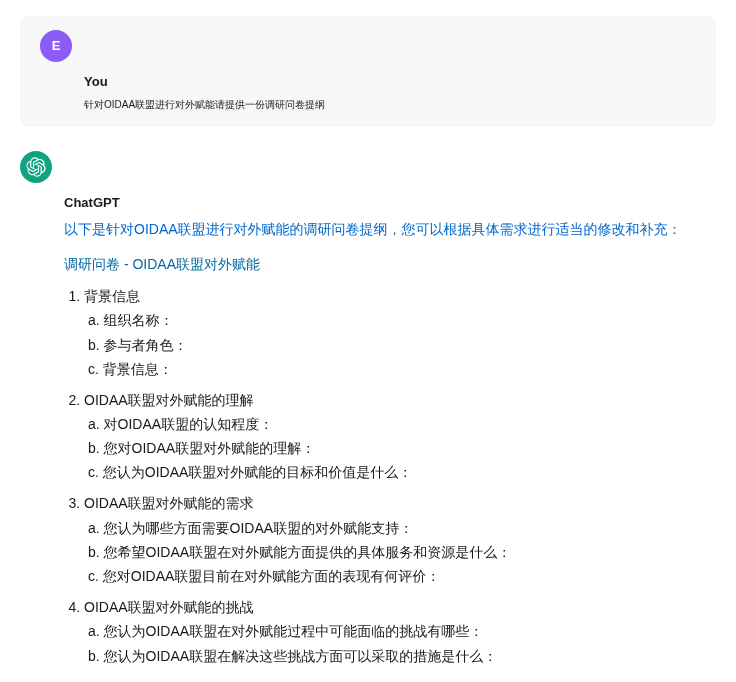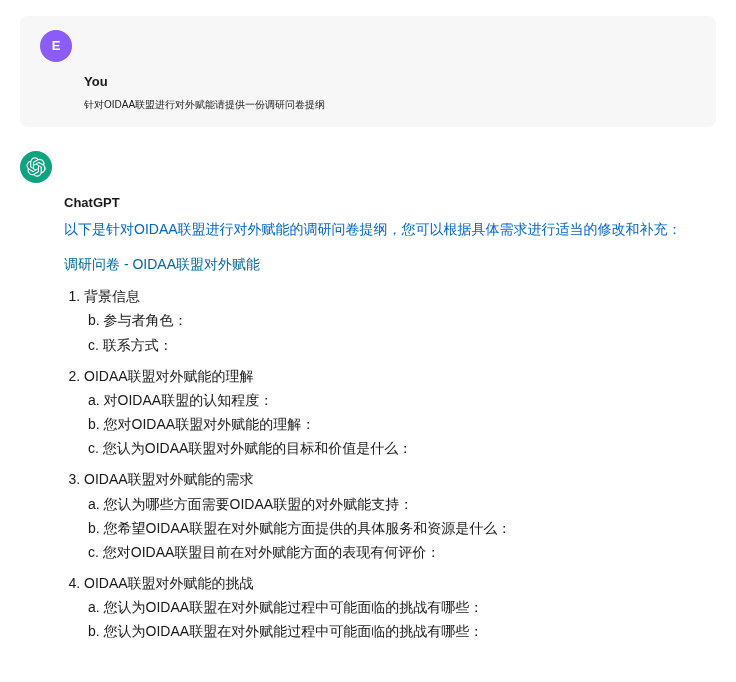--- a/index.html
+++ b/index.html
@@ -145,22 +145,23 @@
     </div>
     <div class="message-content">
       <div class="sender-name">ChatGPT</div>
       <div class="gpt-message-text">
         <div class="gpt-intro">以下是针对OIDAA联盟进行对外赋能的调研问卷提纲，您可以根据具体需求进行适当的修改和补充：</div>
         <div class="survey-title">调研问卷 - OIDAA联盟对外赋能</div>
         <ol class="section-list" id="sections-ol">
         <li class="section-item">
               <div class="section-title">背景信息</div>
               <ul class="sub-list">
+                <li class="sub-item">a. 组织名称：</li>
                 <li class="sub-item">b. 参与者角色：</li>
-                <li class="sub-item">c. 联系方式：</li>
+                <li class="sub-item">c. 背景信息：</li>
               </ul>
             </li>
             <li class="section-item">
               <div class="section-title">OIDAA联盟对外赋能的理解</div>
               <ul class="sub-list">
                 <li class="sub-item">a. 对OIDAA联盟的认知程度：</li>
                 <li class="sub-item">b. 您对OIDAA联盟对外赋能的理解：</li>
                 <li class="sub-item">c. 您认为OIDAA联盟对外赋能的目标和价值是什么：</li>
               </ul>
             </li>
@@ -169,21 +170,21 @@
               <ul class="sub-list">
                 <li class="sub-item">a. 您认为哪些方面需要OIDAA联盟的对外赋能支持：</li>
                 <li class="sub-item">b. 您希望OIDAA联盟在对外赋能方面提供的具体服务和资源是什么：</li>
                 <li class="sub-item">c. 您对OIDAA联盟目前在对外赋能方面的表现有何评价：</li>
               </ul>
             </li>
             <li class="section-item">
               <div class="section-title">OIDAA联盟对外赋能的挑战</div>
               <ul class="sub-list">
                 <li class="sub-item">a. 您认为OIDAA联盟在对外赋能过程中可能面临的挑战有哪些：</li>
-                <li class="sub-item">b. 您认为OIDAA联盟在对外赋能过程中可能面临的挑战有哪些：</li>
+                <li class="sub-item">b. 您认为OIDAA联盟在解决这些挑战方面可以采取的措施是什么：</li>
               </ul>
             </li>
           </ol>
       </div>
     </div>
   </div>
 
 </div>
 
 </body></html>

